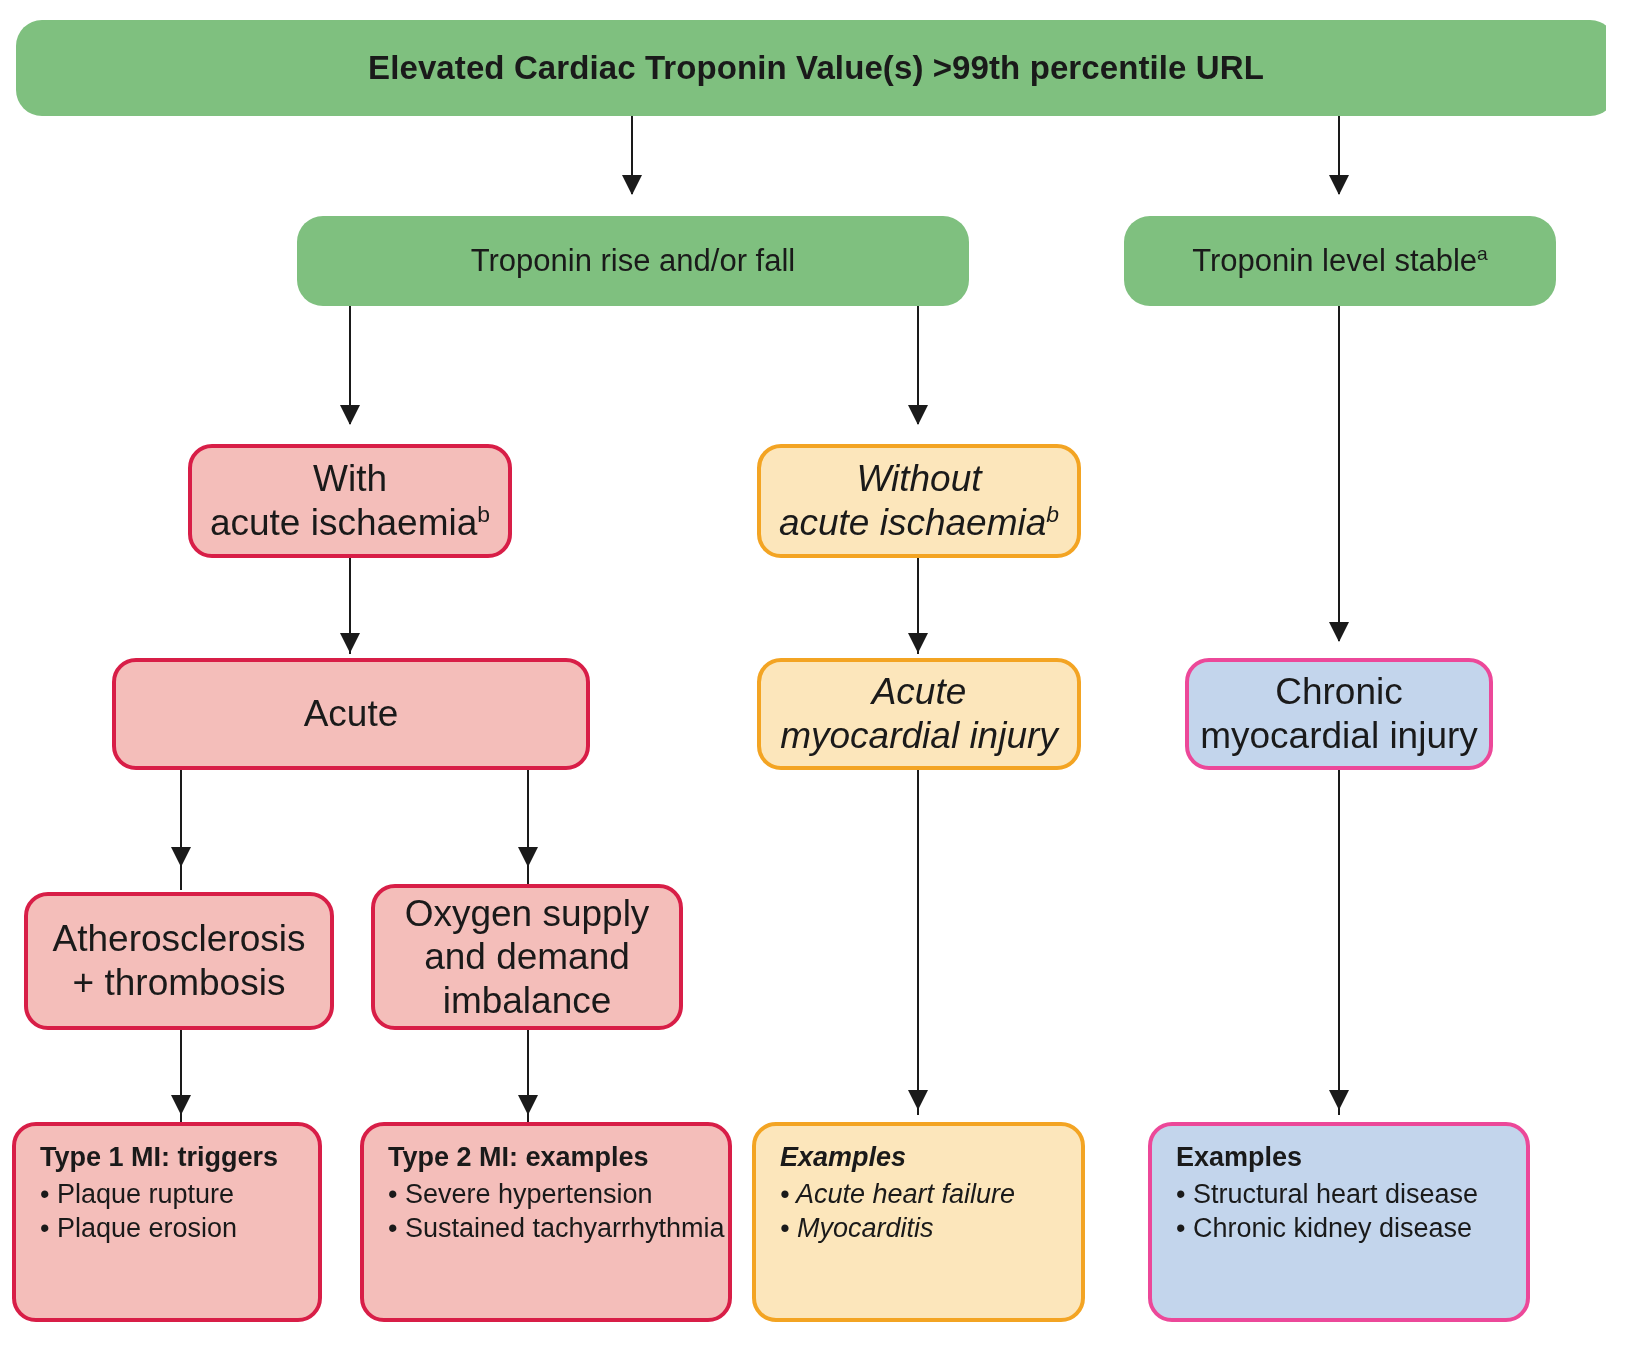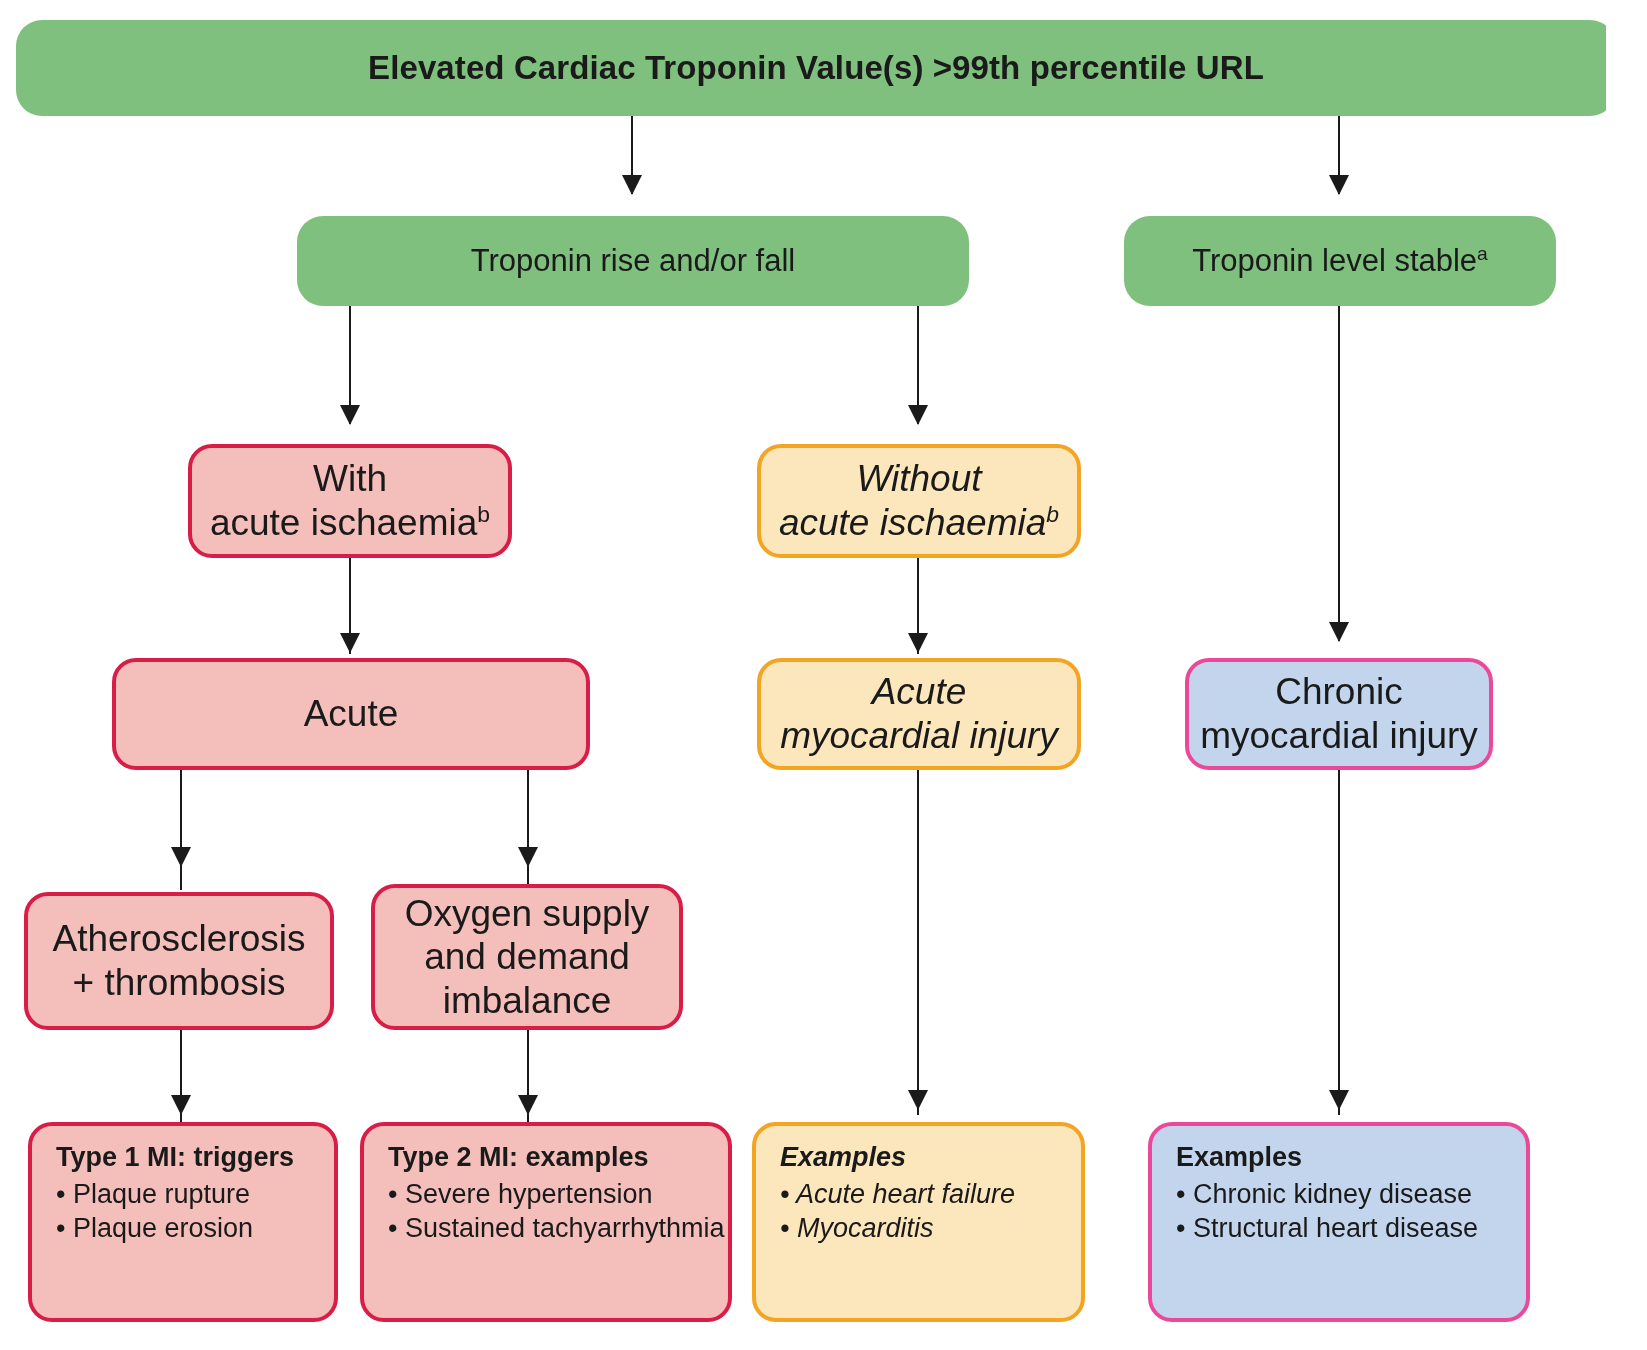--- a/index.html
+++ b/index.html
@@ -182,37 +182,37 @@
     <span class="nowrap">and demand</span>
     <span class="nowrap">imbalance</span>
   </div>
 
   <div class="line" style="left:180px; top:1030px; height:92px;"></div>
   <div class="arrowhead" style="left:171px; top:1095px;"></div>
 
   <div class="line" style="left:527px; top:1030px; height:92px;"></div>
   <div class="arrowhead" style="left:518px; top:1095px;"></div>
 
-  <div class="node pink listnode" style="left:28px; top:1122px; width:310px; height:200px;">
+  <div class="node pink listnode" style="left:12px; top:1122px; width:310px; height:200px;">
     <span class="list-title">Type 1 MI: triggers</span>
     <span class="list-item">• Plaque rupture</span>
     <span class="list-item">• Plaque erosion</span>
   </div>
 
   <div class="node pink listnode" style="left:360px; top:1122px; width:372px; height:200px;">
     <span class="list-title">Type 2 MI: examples</span>
     <span class="list-item">• Severe hypertension</span>
     <span class="list-item">• Sustained tachyarrhythmia</span>
   </div>
 
   <div class="node orange listnode" style="left:752px; top:1122px; width:333px; height:200px;">
     <span class="list-title">Examples</span>
     <span class="list-item">• Acute heart failure</span>
     <span class="list-item">• Myocarditis</span>
   </div>
 
   <div class="node blue listnode" style="left:1148px; top:1122px; width:382px; height:200px;">
     <span class="list-title">Examples</span>
+    <span class="list-item">• Structural heart disease</span>
     <span class="list-item">• Chronic kidney disease</span>
-    <span class="list-item">• Structural heart disease</span>
   </div>
 
 </div>
 
 </body></html>

